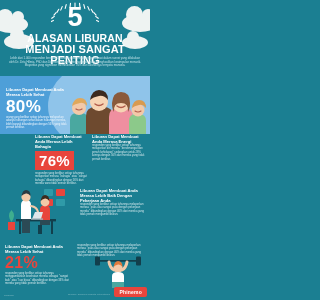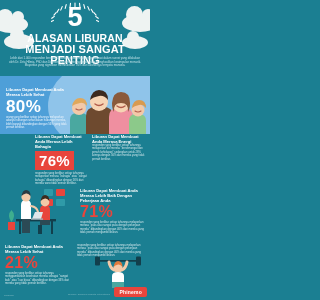--- a/index.html
+++ b/index.html
@@ -194,21 +194,20 @@
       <path d="M36.7 15 q.8-6 4.3-6 q4.3 0 4.3 6 q-2-3-4.3-2.5 q-3 .5-4.3 2.5z" fill="#3c2a1e"></path>
       <rect x="36" y="34" width="10" height="5" fill="#2b4a55"></rect>
       <rect x="34" y="39" width="4" height="9" fill="#123f4c"></rect>
 
       <path d="M28 33 l3-7 h8 l-2 7 z" fill="#dfe7ea"></path>
       <rect x="27" y="32.4" width="12" height="1.4" fill="#9fb2b8"></rect>
     </svg>
 
     <div class="s4-text">
       <div class="lbl-w">Liburan Dapat Membuat Anda Merasa Lebih Baik Dengan Pekerjaan Anda</div>
-      <div class="num-r">71%</div>
       <div class="body-t">responden yang berlibur setiap tahunnya melaporkan merasa "puas atau sangat puas dengan pekerjaan mereka" dibandingkan dengan 46% dari mereka yang tidak pernah mengambil liburan.</div>
     </div>
   </div>
 
   <div class="band4">
     <div class="s5-text">
       <div class="lbl-w">Liburan Dapat Membuat Anda Merasa Lebih Sehat</div>
       <div class="num-r">21%</div>
       <div class="body-t">responden yang berlibur setiap tahunnya menggambarkan kesehatan mereka sebagai "sangat baik" atau "luar biasa" dibandingkan dengan 33% dari mereka yang tidak pernah berlibur.</div>
     </div>

